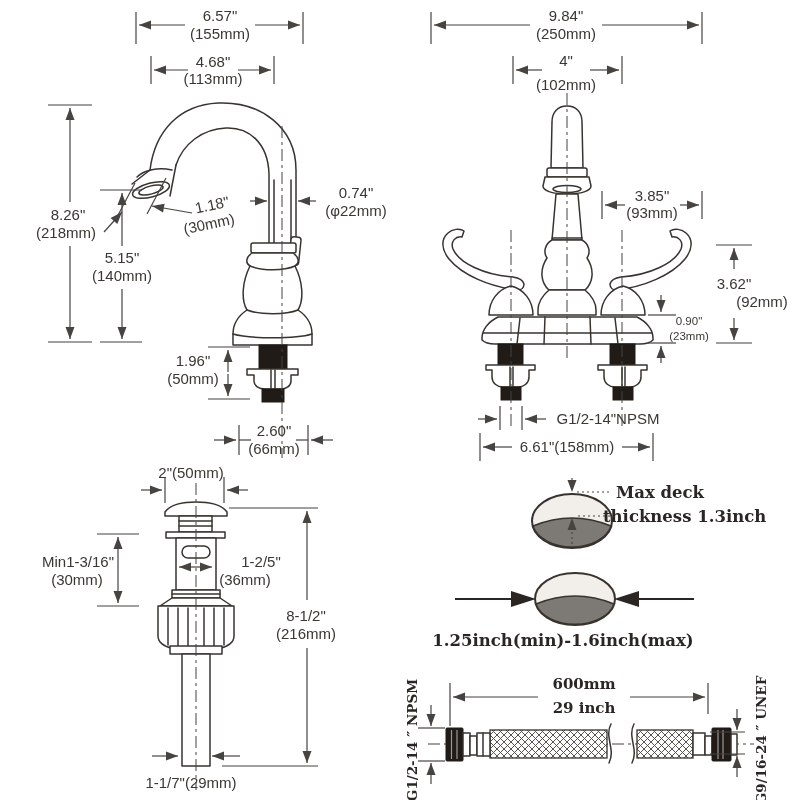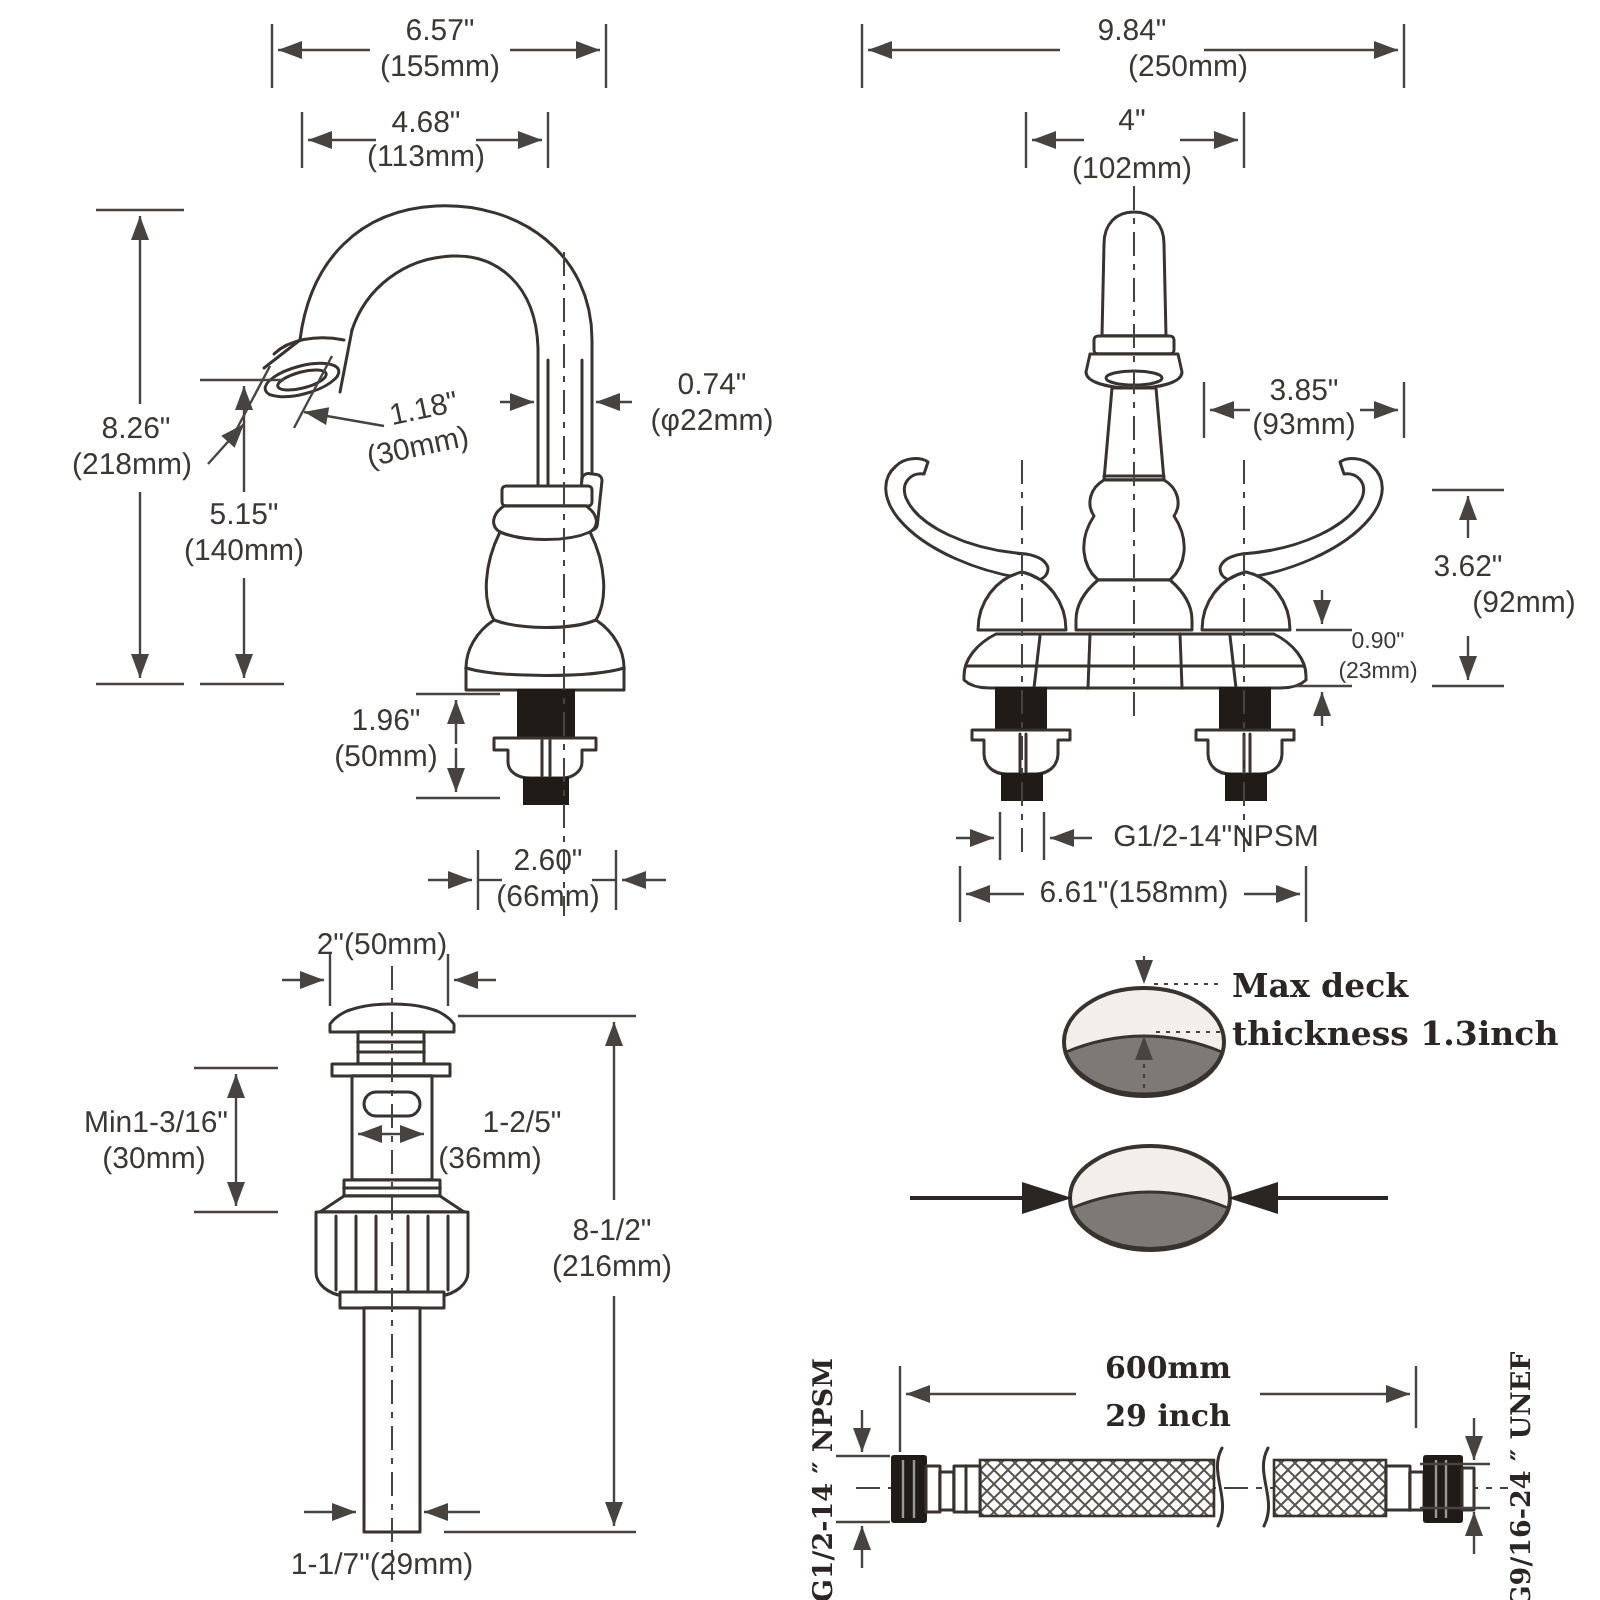--- a/index.html
+++ b/index.html
@@ -311,21 +311,21 @@
 <div class="lbl tilt" style="left:212px;top:205px">1.18"</div>
 <div class="lbl tilt" style="left:209px;top:224px">(30mm)</div>
 <div class="lbl" style="left:356px;top:193px">0.74"</div>
 <div class="lbl" style="left:356px;top:211px">(φ22mm)</div>
 <div class="lbl" style="left:193px;top:361px">1.96"</div>
 <div class="lbl" style="left:193px;top:379px">(50mm)</div>
 <div class="lbl" style="left:274px;top:431px">2.60"</div>
 <div class="lbl" style="left:274px;top:449px">(66mm)</div>
 
 <div class="lbl" style="left:566px;top:16px">9.84"</div>
-<div class="lbl" style="left:594px;top:34px">(250mm)</div>
+<div class="lbl" style="left:566px;top:34px">(250mm)</div>
 <div class="lbl" style="left:566px;top:61px">4"</div>
 <div class="lbl" style="left:566px;top:85px">(102mm)</div>
 <div class="lbl" style="left:652px;top:196px">3.85"</div>
 <div class="lbl" style="left:652px;top:213px">(93mm)</div>
 <div class="lbl" style="left:734px;top:284px">3.62"</div>
 <div class="lbl" style="left:762px;top:302px">(92mm)</div>
 <div class="lbl sm" style="left:689px;top:321px">0.90"</div>
 <div class="lbl sm" style="left:689px;top:336px">(23mm)</div>
 <div class="lbl" style="left:608px;top:419px">G1/2-14"NPSM</div>
 <div class="lbl" style="left:567px;top:447px">6.61"(158mm)</div>
@@ -333,20 +333,21 @@
 <div class="lbl" style="left:191px;top:473px">2"(50mm)</div>
 <div class="lbl" style="left:78px;top:562px">Min1-3/16"</div>
 <div class="lbl" style="left:77px;top:580px">(30mm)</div>
 <div class="lbl" style="left:261px;top:562px">1-2/5"</div>
 <div class="lbl" style="left:245px;top:580px">(36mm)</div>
 <div class="lbl" style="left:306px;top:616px">8-1/2"</div>
 <div class="lbl" style="left:306px;top:634px">(216mm)</div>
 <div class="lbl" style="left:191px;top:783px">1-1/7"(29mm)</div>
 
 <div class="lbl serif la" style="left:616px;top:493px">Max deck</div>
-<div class="lbl serif la" style="left:616px;top:517px">thickness 1.3inch</div>
+<div class="lbl serif la" style="left:603px;top:517px">thickness 1.3inch</div>
+<div class="lbl serif" style="left:563px;top:641px">1.25inch(min)-1.6inch(max)</div>
 
 <div class="lbl serif big" style="left:584px;top:685px">600mm</div>
 <div class="lbl serif big" style="left:584px;top:709px">29 inch</div>
 <div class="lbl serif side rot" style="left:412px;top:740px">G1/2-14 ″ NPSM</div>
 <div class="lbl serif side rot" style="left:761px;top:740px">G9/16-24 ″ UNEF</div>
 
 </div>
 
 </body></html>

